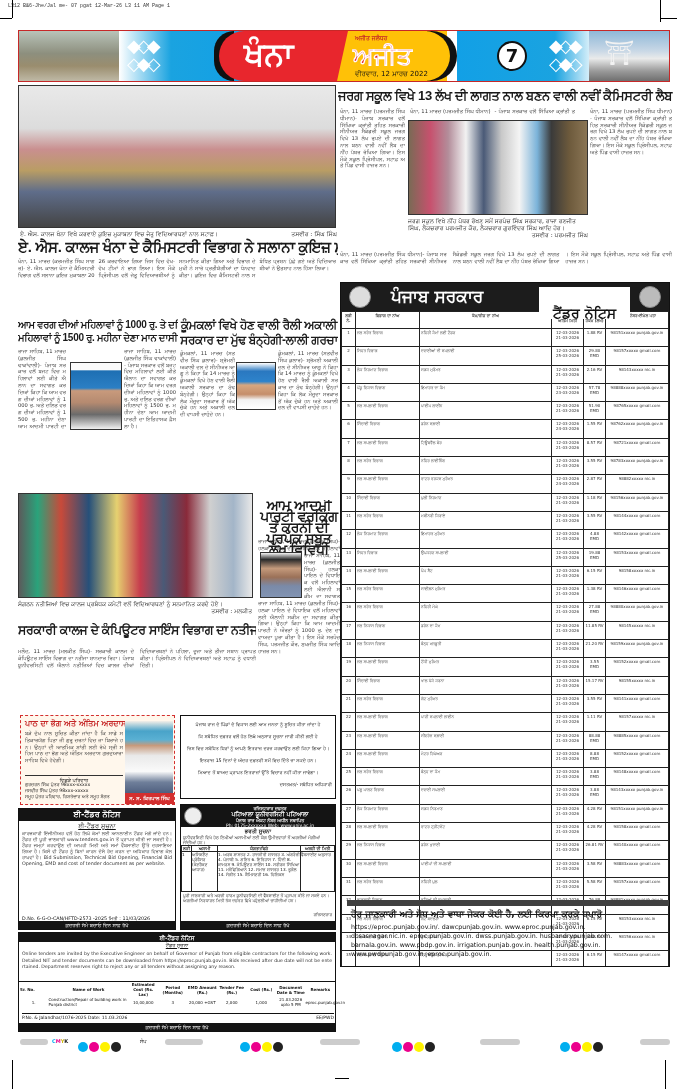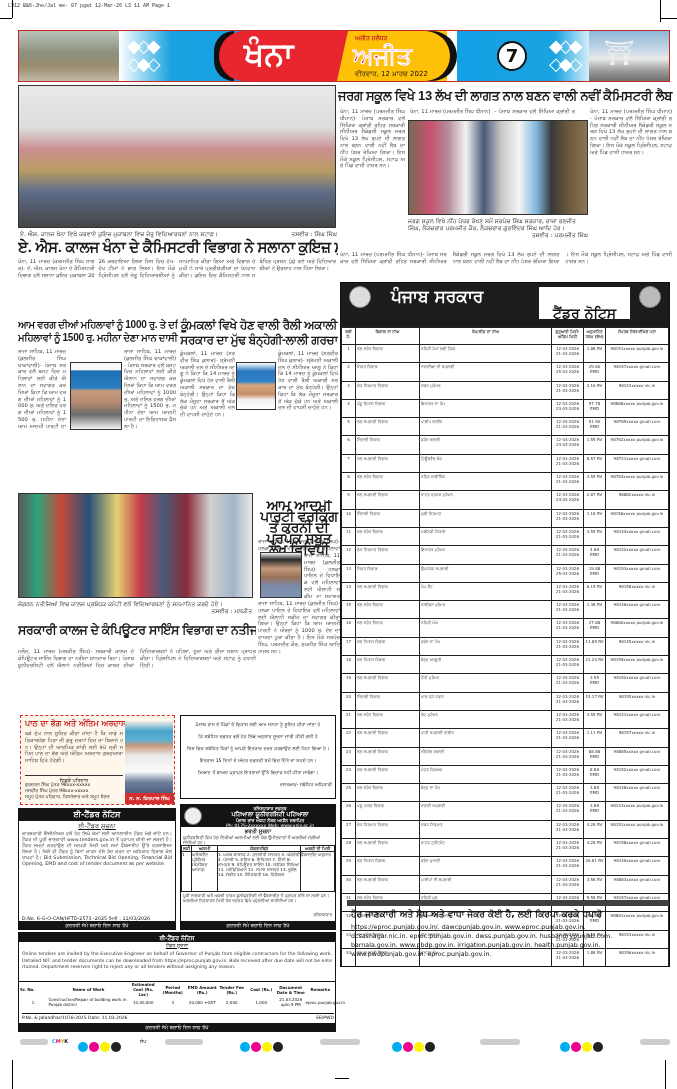--- a/index.html
+++ b/index.html
@@ -32,21 +32,21 @@
 
   
   .photo { background: #999; border: 1px solid #333; overflow: hidden; }
   .photo-ph { width: 100%; height: 100%; }
   .caption { font-size: 6px; color: #222; white-space: nowrap; overflow: hidden; }
   .headline { font-family: "Liberation Sans", sans-serif; font-weight: bold; color: #1a1a1a; white-space: nowrap; overflow: hidden; letter-spacing: -0.3px; }
   .body-text { font-size: 5.2px; line-height: 6.8px; color: #333; text-align: justify; overflow: hidden; word-break: break-all; }
 
   
   .tender { left: 340px; top: 282px; width: 330px; height: 685px; border: 1px solid #111; background: #fff; overflow: hidden; }
-  .tender-head { height: 44px; background: #1c1c1c; position: relative; }
+  .tender-head { height: 28px; background: #1c1c1c; position: relative; }
   .tender-logo { position: absolute; top: 3px; width: 22px; height: 22px; border-radius: 50%; background: #ddd; border: 1px solid #888; }
   .tender-title { position: absolute; left: 50px; top: 3px; font-size: 17px; font-weight: bold; color: #fff; }
   .tender-notice { position: absolute; left: 198px; top: 4px; background: #fff; color: #111; font-size: 14px; font-weight: bold; padding: 16px 14px; height: 20px; line-height: 20px; }
   table.tt { width: 100%; border-collapse: collapse; font-size: 4px; table-layout: fixed; }
   table.tt th, table.tt td { border: 1px solid #222; padding: 1px; vertical-align: top; overflow: hidden; color: #333; line-height: 5px; }
   table.tt th { font-weight: bold; text-align: center; height: 17px; }
   table.tt td { height: 18.3px; }
   .tender-foot { position: absolute; left: 6px; bottom: 0; width: 100%; height: 66px; border-top: 6px solid #404040; display: flex; }
   .tf-left { flex: 1; padding: 3px 4px; border-right: 1px solid #111; }
   .tf-left .ln1 { font-size: 9px; font-weight: bold; margin-bottom: 2px; white-space: nowrap; }

